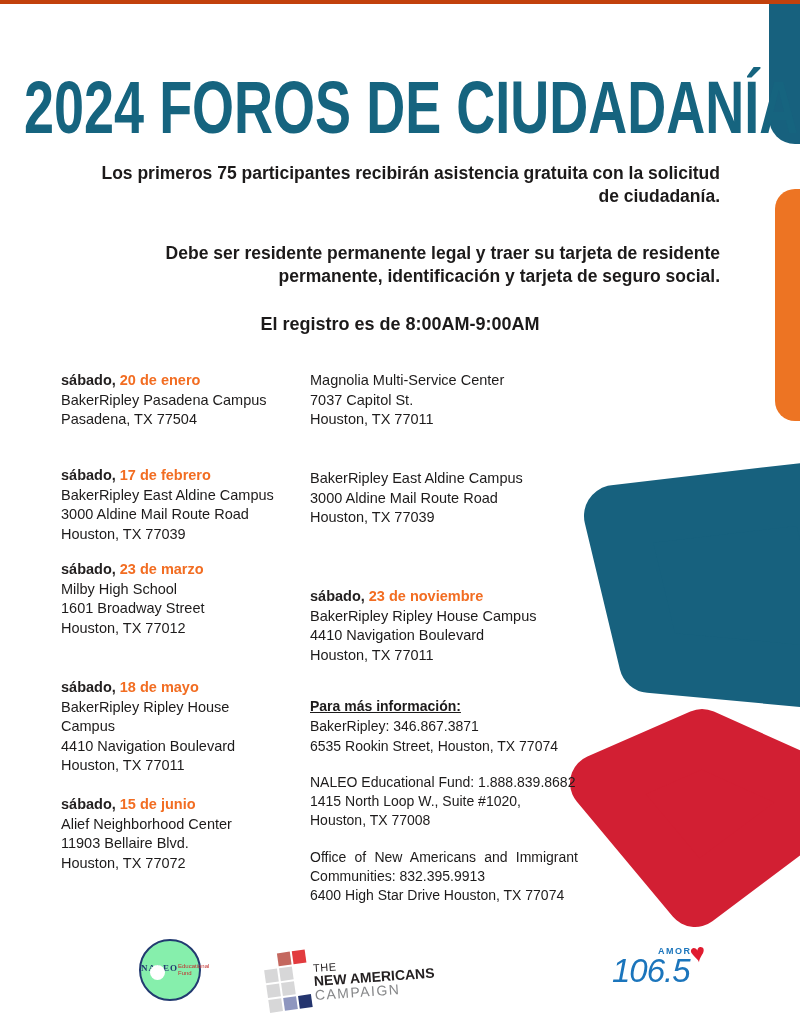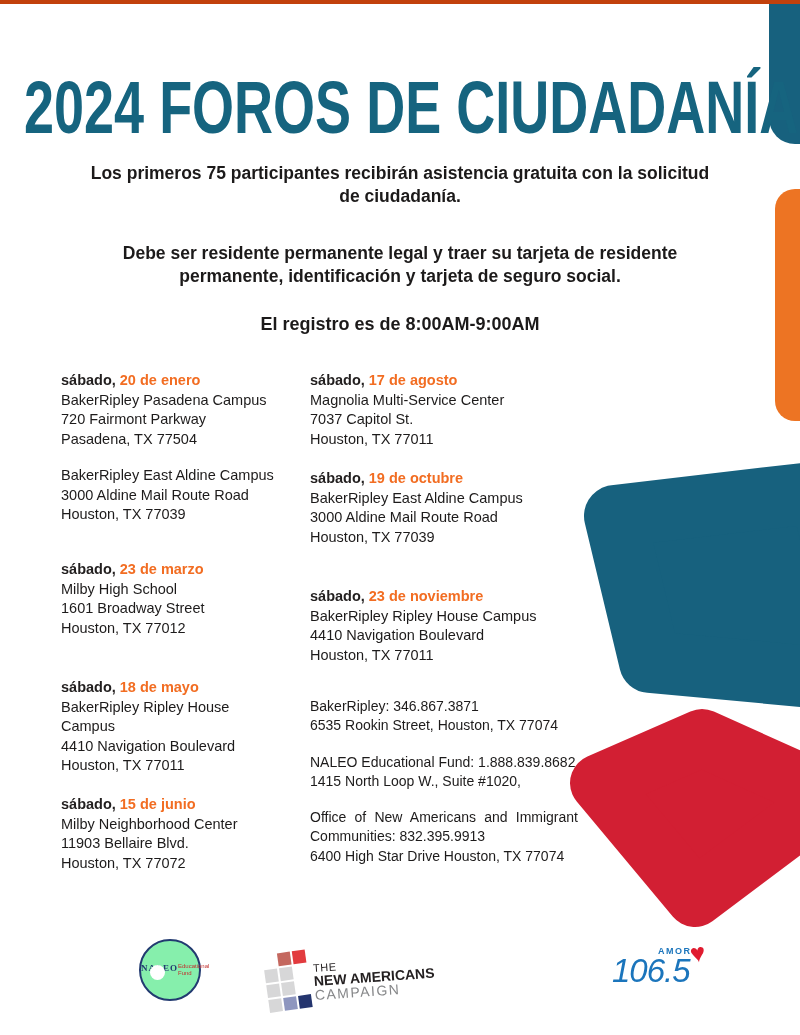--- a/index.html
+++ b/index.html
@@ -13,21 +13,21 @@
   .shape-orange{left:775px;top:185px;width:105px;height:232px;background:#ed7423;border-radius:20px;}
   .shapes-svg{position:absolute;left:0;top:0;width:800px;height:1035px;pointer-events:none;}
 
   
   .title{
     position:absolute;left:24px;top:62px;font-size:75px;font-weight:700;letter-spacing:0px;
     color:#16647f;white-space:nowrap;transform:scaleX(0.72);transform-origin:0 0;line-height:1.1;
   }
 
   
-  .intro{position:absolute;left:80px;width:640px;text-align:center;font-weight:700;
+  .intro{position:absolute;left:80px;width:640px;text-align:right;font-weight:700;
          font-size:17.5px;line-height:23px;color:#1c1a1a;}
   .intro-1{top:158px;}
   .intro-2{top:238px;}
   .registro{position:absolute;left:0;top:310px;width:800px;text-align:center;
             font-weight:700;font-size:18px;color:#1c1a1a;}
 
   
   .col{position:absolute;top:367px;width:250px;}
   .col-left{left:61px;}
   .col-right{left:310px;}
@@ -97,76 +97,76 @@
   <div class="title">2024 FOROS DE CIUDADANÍA</div>
 
   <div class="intro intro-1">Los primeros 75 participantes recibirán asistencia gratuita con la solicitud de ciudadanía.</div>
   <div class="intro intro-2">Debe ser residente permanente legal y traer su tarjeta de residente permanente, identificación y tarjeta de seguro social.</div>
   <div class="registro">El registro es de 8:00AM-9:00AM</div>
 
   <div class="col col-left">
     <div class="event" style="top:0">
       <div><span class="day">sábado,</span><span class="edate">20 de enero</span></div>
       <div>BakerRipley Pasadena Campus</div>
-      <div>720 Fairmont Parkway</div>
       <div>Pasadena, TX 77504</div>
     </div>
     <div class="event" style="top:95px">
+      <div><span class="day">sábado,</span><span class="edate">17 de febrero</span></div>
       <div>BakerRipley East Aldine Campus</div>
       <div>3000 Aldine Mail Route Road</div>
       <div>Houston, TX 77039</div>
     </div>
     <div class="event" style="top:189px">
       <div><span class="day">sábado,</span><span class="edate">23 de marzo</span></div>
       <div>Milby High School</div>
       <div>1601 Broadway Street</div>
       <div>Houston, TX 77012</div>
     </div>
     <div class="event" style="top:307px">
       <div><span class="day">sábado,</span><span class="edate">18 de mayo</span></div>
       <div>BakerRipley Ripley House</div>
       <div>Campus</div>
       <div>4410 Navigation Boulevard</div>
       <div>Houston, TX 77011</div>
     </div>
     <div class="event" style="top:424px">
       <div><span class="day">sábado,</span><span class="edate">15 de junio</span></div>
-      <div>Milby Neighborhood Center</div>
+      <div>Alief Neighborhood Center</div>
       <div>11903 Bellaire Blvd.</div>
       <div>Houston, TX 77072</div>
     </div>
   </div>
 
   <div class="col col-right">
     <div class="event" style="top:0">
-      <div><span class="day">sábado,</span><span class="edate">17 de agosto</span></div>
       <div>Magnolia Multi-Service Center</div>
       <div>7037 Capitol St.</div>
       <div>Houston, TX 77011</div>
     </div>
     <div class="event" style="top:98px">
-      <div><span class="day">sábado,</span><span class="edate">19 de octubre</span></div>
       <div>BakerRipley East Aldine Campus</div>
       <div>3000 Aldine Mail Route Road</div>
       <div>Houston, TX 77039</div>
     </div>
     <div class="event" style="top:216px">
       <div><span class="day">sábado,</span><span class="edate">23 de noviembre</span></div>
       <div>BakerRipley Ripley House Campus</div>
       <div>4410 Navigation Boulevard</div>
       <div>Houston, TX 77011</div>
     </div>
   </div>
 
   <div class="info">
+    <div class="info-heading">Para más información: </div>
     <div class="info-line">BakerRipley: 346.867.3871</div>
     <div class="info-line">6535 Rookin Street, Houston, TX 77074</div>
     <div class="info-gap"></div>
     <div class="info-line">NALEO Educational Fund: 1.888.839.8682</div>
     <div class="info-line">1415 North Loop W., Suite #1020,</div>
+    <div class="info-line">Houston, TX 77008</div>
     <div class="info-gap"></div>
     <div class="justify-line">Office of New Americans and Immigrant</div>
     <div class="info-line">Communities: 832.395.9913</div>
     <div class="info-line">6400 High Star Drive Houston, TX 77074</div>
   </div>
 
   <div class="logos">
 
     <div class="naleo">
       <div class="naleo-glyph">

